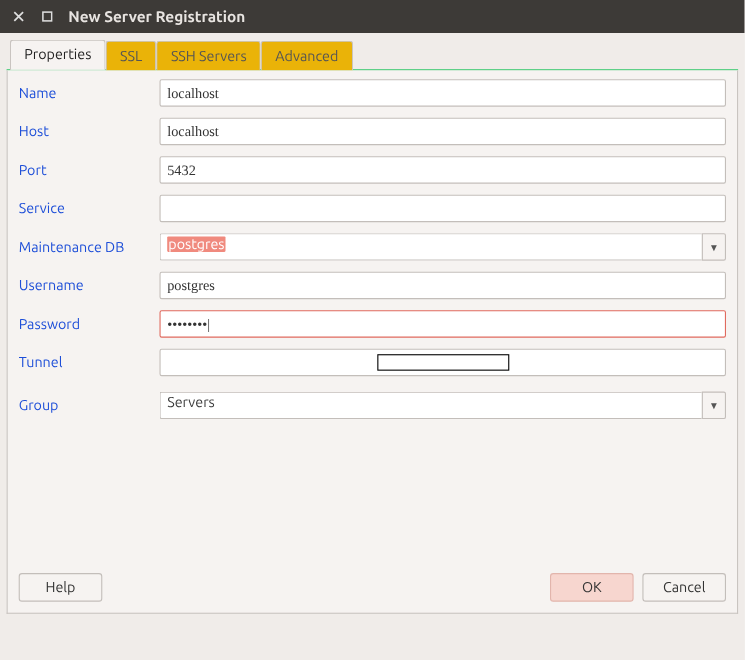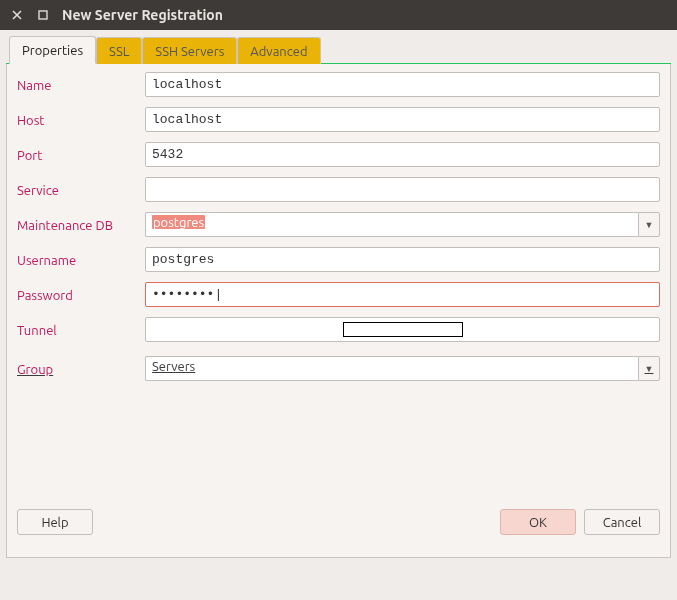--- a/index.html
+++ b/index.html
@@ -76,35 +76,35 @@
   }
   .form-row {
     display: flex;
     align-items: center;
     margin-bottom: 10px;
     min-height: 25px;
   }
   .form-label {
     width: 128px;
     flex: 0 0 128px;
-    color: #be185d;
+    color: #1d4ed8;
     font-size: 13px;
   }
   .form-field {
     flex: 1;
     display: flex;
   }
   .text-input {
     width: 100%;
     height: 25px;
     border: 1px solid #c3beba;
     background: #ffffff;
     padding: 2px 6px;
     font-size: 13px;
-    font-family: Liberation Mono, monospace;
+    font-family: Liberation Serif, serif;
     color: #333;
     border-radius: 2px;
   }
   .text-input.red-border {
     border: 1px solid #e06a5e;
   }
   .combo {
     display: flex;
     width: 100%;
   }
@@ -172,21 +172,21 @@
   .swatch {
     width: 120px;
     height: 15px;
     border: 1px solid #000;
     background: #ffffff;
   }
   .button-bar {
     position: absolute;
     left: 10px;
     right: 10px;
-    bottom: 22px;
+    bottom: 10px;
     display: flex;
   }
   .btn {
     height: 26px;
     min-width: 76px;
     border: 1px solid #c3beba;
     background: #f6f3f1;
     font-size: 13px;
     font-family: inherit;
     color: #333;
@@ -289,21 +289,21 @@
 
     <div class="form-row">
       <div class="form-label">Tunnel</div>
       <div class="form-field">
         <div class="colour-wrap">
           <div class="swatch"></div>
         </div>
       </div>
     </div>
 
-    <div class="form-row" style="margin-top:14px;text-decoration:underline;">
+    <div class="form-row" style="margin-top:14px;">
       <div class="form-label">Group</div>
       <div class="form-field">
         <div class="combo">
           <div class="combo-input">Servers</div>
           <div class="combo-btn">▼</div>
         </div>
       </div>
     </div>
 
     <div class="button-bar">

